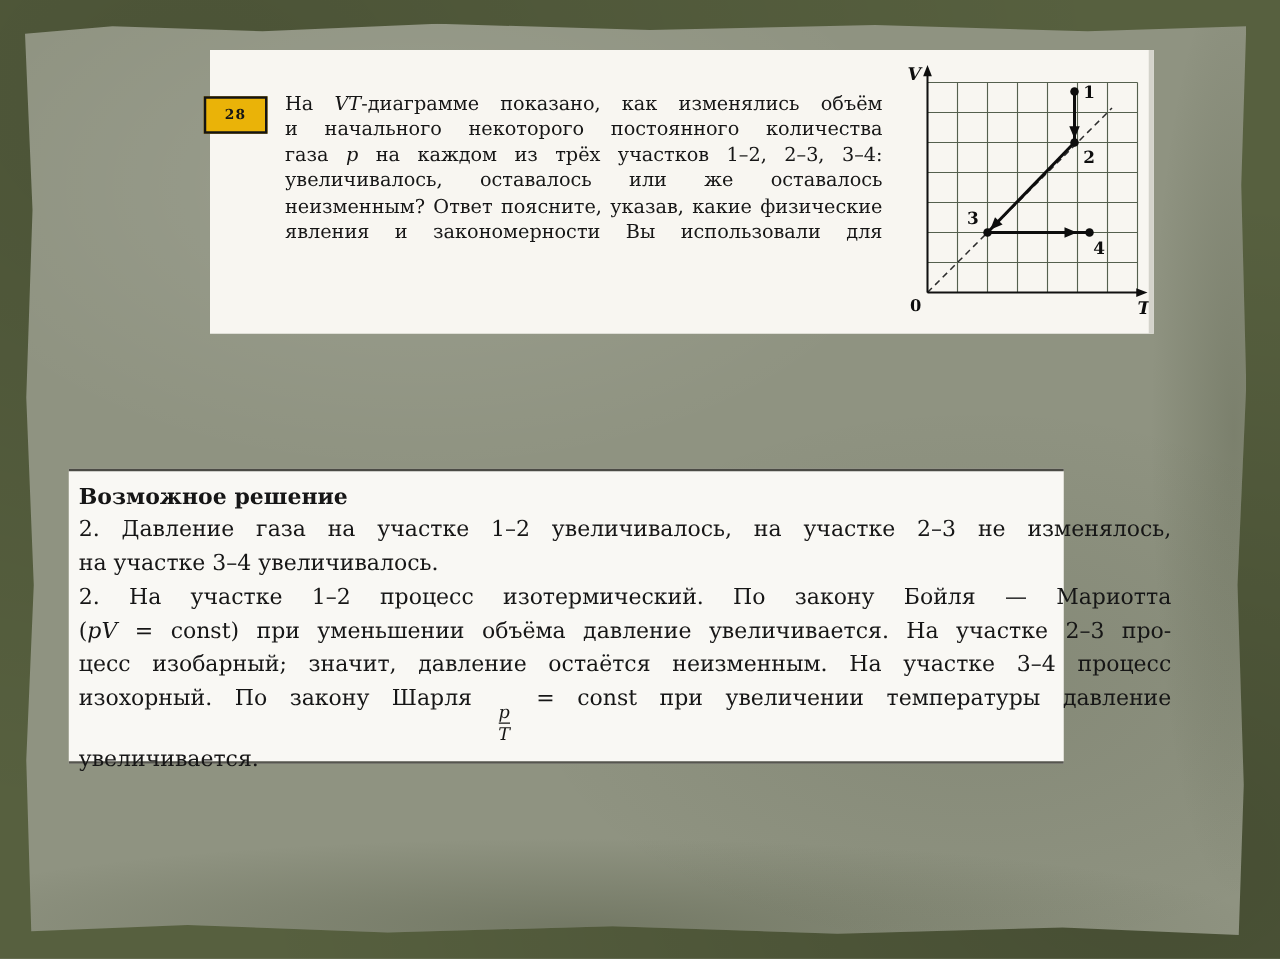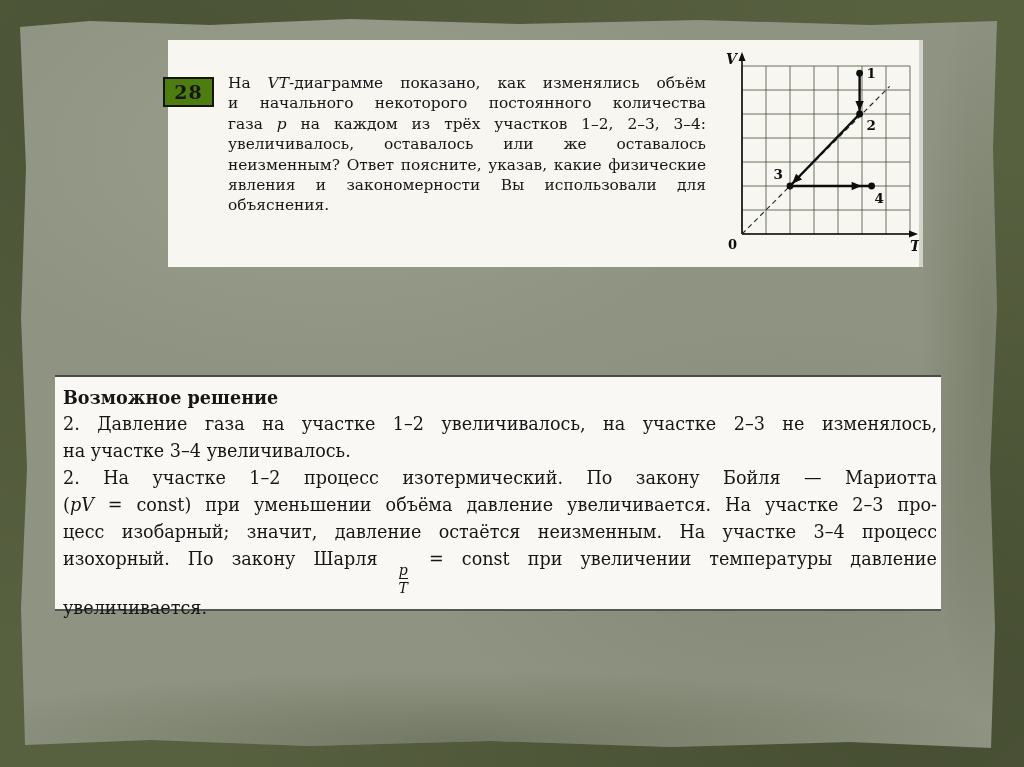--- a/index.html
+++ b/index.html
@@ -21,40 +21,40 @@
       #8f9381;
     clip-path:polygon(0px 9px,70px 3px,190px 7px,330px 1px,500px 6px,680px 2px,850px 7px,977px 3px,
       973px 130px,977px 290px,970px 450px,975px 610px,971px 730px,
       830px 724px,650px 729px,470px 723px,290px 728px,130px 722px,5px 727px,
       1px 590px,7px 450px,1px 300px,6px 150px);
   }
   .card{position:absolute;background:#f8f6f1;color:#161616;}
   .card-problem{left:168px;top:40px;width:751px;height:227px;border-right:4px solid #d4d3cb;}
   .q-num{
     position:absolute;left:-5px;top:37px;width:47px;height:26px;
-    border:2px solid #141414;background:#4d7c0f;text-align:center;
-    font-weight:bold;font-size:19px;line-height:26px;letter-spacing:1px;
+    border:2px solid #141414;background:#eab308;text-align:center;
+    font-weight:bold;font-size:11px;line-height:26px;letter-spacing:1px;
   }
   .q-text{
     position:absolute;left:60px;top:33px;width:478px;
     font-size:15.4px;line-height:20.4px;
   }
   .tline{text-align:justify;text-align-last:justify;}
   .tline.last{text-align-last:left;}
   .diagram{position:absolute;left:556px;top:6px;width:195px;height:212px;}
   .grid{stroke:#55604e;stroke-width:0.9;}
   .dash{stroke:#2c2c2c;stroke-width:1.2;stroke-dasharray:5 3.6;}
   .axis{stroke:#111;stroke-width:1.6;}
   .proc{stroke:#0d0d0d;stroke-width:2.4;}
   .fill{fill:#0d0d0d;stroke:none;}
   .plabel{font:600 13.5px "DejaVu Serif",serif;fill:#0d0d0d;}
   .alabel{font:italic 600 14px "DejaVu Serif",serif;fill:#0d0d0d;}
   .olabel{font:600 13px "DejaVu Serif",serif;fill:#0d0d0d;}
   .card-solution{
-    left:55px;top:375px;width:886px;height:232px;background:#f9f8f4;
+    left:55px;top:375px;width:796px;height:232px;background:#f9f8f4;
     border-top:2px solid #4b4b45;border-bottom:2px solid #55554e;
   }
   .sol-text{position:absolute;left:8px;top:7px;width:874px;font-size:17.6px;}
   .sol-title{font-weight:bold;line-height:27px;text-align:left;}
   .sol-para .tline{line-height:27px;}
   i{font-style:italic;}
   .frac{
     display:inline-flex;flex-direction:column;align-items:center;
     vertical-align:-0.7em;line-height:1;font-style:italic;font-size:0.8em;margin:0 3px;
   }
@@ -69,21 +69,20 @@
   <div class="q-num">
     <span>28</span>
   </div>
   <div class="q-text">
       <div class="tline">На <i>VT</i>-диаграмме показано, как изменялись объём</div>
       <div class="tline">и начального некоторого постоянного количества</div>
       <div class="tline">газа <i>p</i> на каждом из трёх участков 1–2, 2–3, 3–4:</div>
       <div class="tline">увеличивалось, оставалось или же оставалось</div>
       <div class="tline">неизменным? Ответ поясните, указав, какие физические</div>
       <div class="tline">явления и закономерности Вы использовали для</div>
-      <div class="tline last">объяснения.</div>
     </div>
   <svg class="diagram" viewBox="0 0 195 212">
       <line x1="18" y1="188" x2="18" y2="20" class="grid"></line>
       <line x1="42" y1="188" x2="42" y2="20" class="grid"></line>
       <line x1="66" y1="188" x2="66" y2="20" class="grid"></line>
       <line x1="90" y1="188" x2="90" y2="20" class="grid"></line>
       <line x1="114" y1="188" x2="114" y2="20" class="grid"></line>
       <line x1="138" y1="188" x2="138" y2="20" class="grid"></line>
       <line x1="162" y1="188" x2="162" y2="20" class="grid"></line>
       <line x1="186" y1="188" x2="186" y2="20" class="grid"></line>

